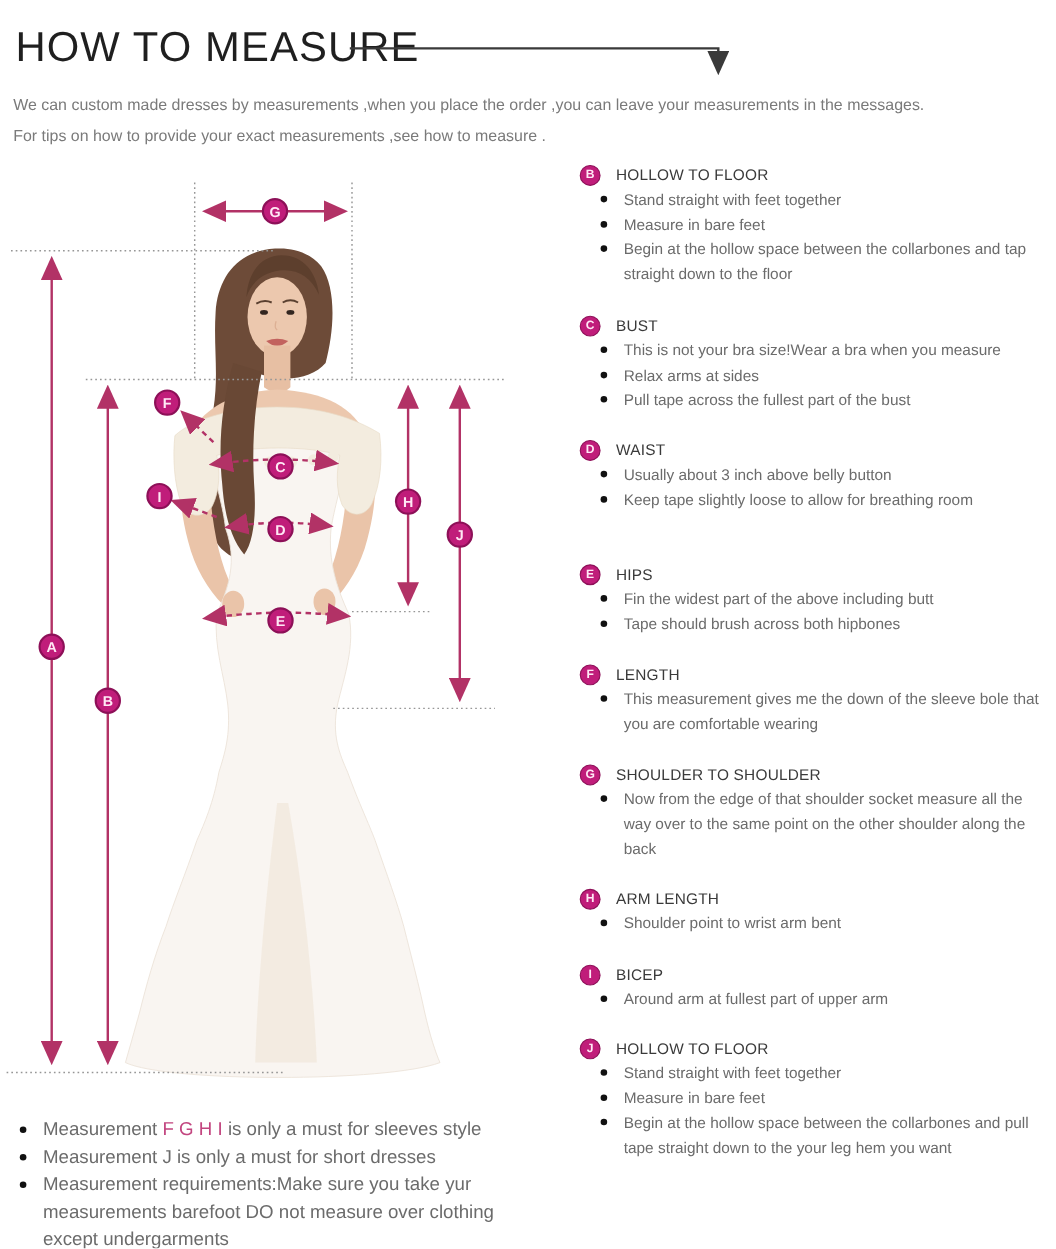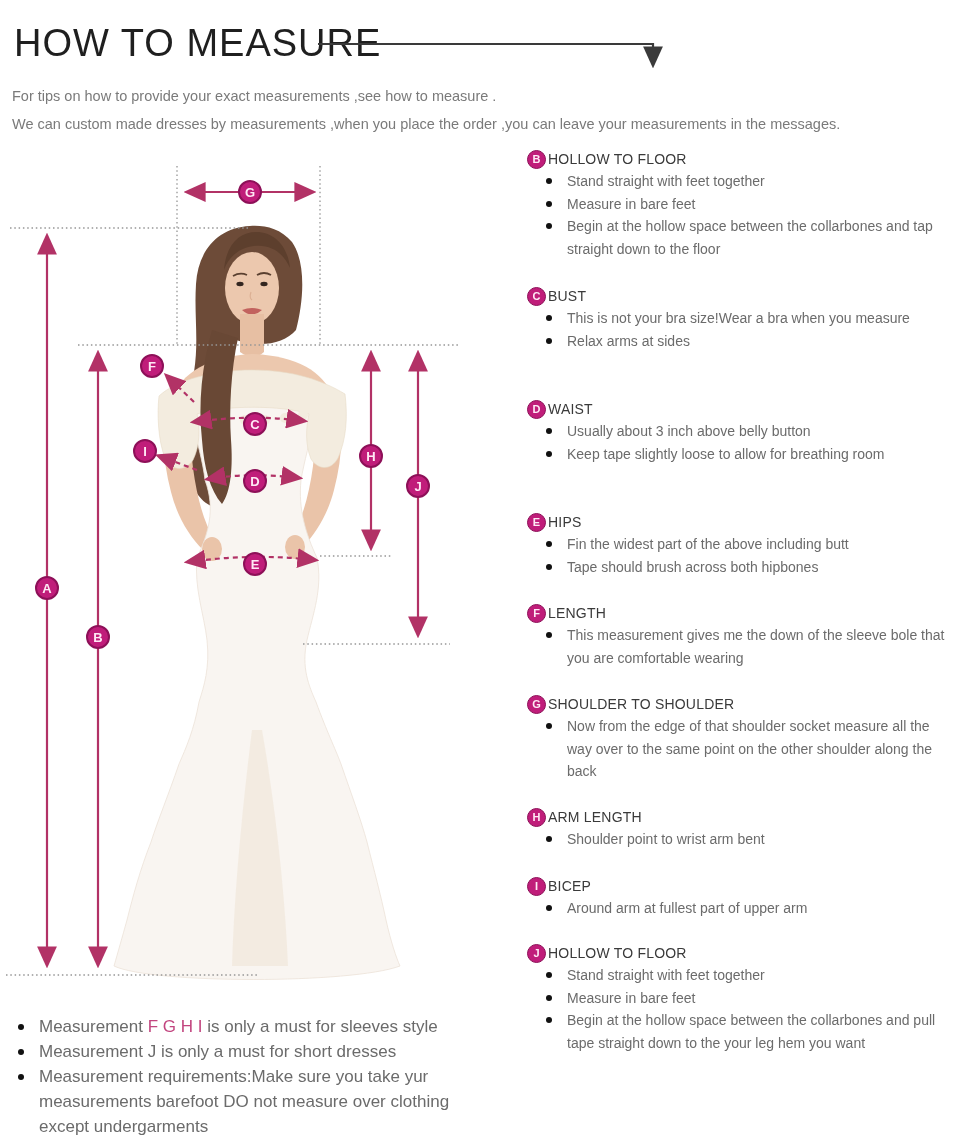--- a/index.html
+++ b/index.html
@@ -25,42 +25,42 @@
   
   .right-col{position:absolute;left:520px;top:0;width:436px;}
   .section{position:absolute;left:0;width:436px;}
   .sec-B{top:148px}.sec-C{top:285px}.sec-D{top:398px}.sec-E{top:511px}
   .sec-F{top:602px}.sec-G{top:693px}.sec-H{top:806px}.sec-I{top:875px}.sec-J{top:942px}
   .sec-head{display:flex;align-items:center;height:22px;}
   .badge-sm{width:19px;height:19px;border-radius:50%;background:#c01d7a;
             border:1.5px solid #8d1058;box-sizing:border-box;color:#ffe9f5;
             font-size:11px;font-weight:bold;display:flex;align-items:center;
             justify-content:center;flex:0 0 19px;margin-left:7px;}
-  .sec-title{margin-left:2px;font-size:14px;color:#3a3a3a;letter-spacing:.2px;}
+  .sec-title{margin-left:14px;font-size:14px;color:#3a3a3a;letter-spacing:.2px;}
   .bullet{display:flex;padding-left:26px;line-height:22.5px;}
   .dot{width:6px;height:6px;border-radius:50%;background:#111;flex:0 0 6px;
        margin:8px 15px 0 0;}
   .btext{width:382px;font-size:14px;color:#6b6b6b;}
   
   .notes{position:absolute;left:18px;top:1014px;width:478px;}
   .note{display:flex;line-height:25px;}
   .note .dot{margin-top:10px;}
   .ntext{width:448px;font-size:17px;color:#6b6b6b;}
   .hl{color:#c2457f;}
 </style>
 </head>
 <body>
 
 <div class="page">
 
   <h1 class="title">HOW TO MEASURE</h1>
 
   <div class="intro">
+    <div>We can custom made dresses by measurements ,when you place the order ,you can leave your measurements in the messages.</div>
     <div>For tips on how to provide your exact measurements ,see how to measure .</div>
-    <div>We can custom made dresses by measurements ,when you place the order ,you can leave your measurements in the messages.</div>
   </div>
 
   <svg class="overlay" width="960" height="1135" viewBox="0 0 960 1135">
     <defs>
       <marker id="ah" orient="auto-start-reverse" markerWidth="10" markerHeight="9" refX="8" refY="4.5">
           <path d="M0 0 L10 4.5 L0 9 Z" fill="#b23266"></path>
         </marker>
       <marker id="ahd" orient="auto-start-reverse" markerWidth="10" markerHeight="9" refX="8" refY="4.5">
           <path d="M0 0 L10 4.5 L0 9 Z" fill="#3a3a3a"></path>
         </marker>
@@ -181,20 +181,24 @@
         <span class="sec-title">BUST</span>
       </div>
       <div class="bullet">
           <span class="dot"></span>
           <span class="btext">This is not your bra size!Wear a bra when you measure</span>
         </div>
       <div class="bullet">
           <span class="dot"></span>
           <span class="btext">Relax arms at sides</span>
         </div>
+      <div class="bullet">
+          <span class="dot"></span>
+          <span class="btext">Pull tape across the fullest part of the bust</span>
+        </div>
     </div>
 
     <div class="section sec-D">
       <div class="sec-head">
         <span class="badge-sm">D</span>
         <span class="sec-title">WAIST</span>
       </div>
       <div class="bullet">
           <span class="dot"></span>
           <span class="btext">Usually about 3 inch above belly button</span>

